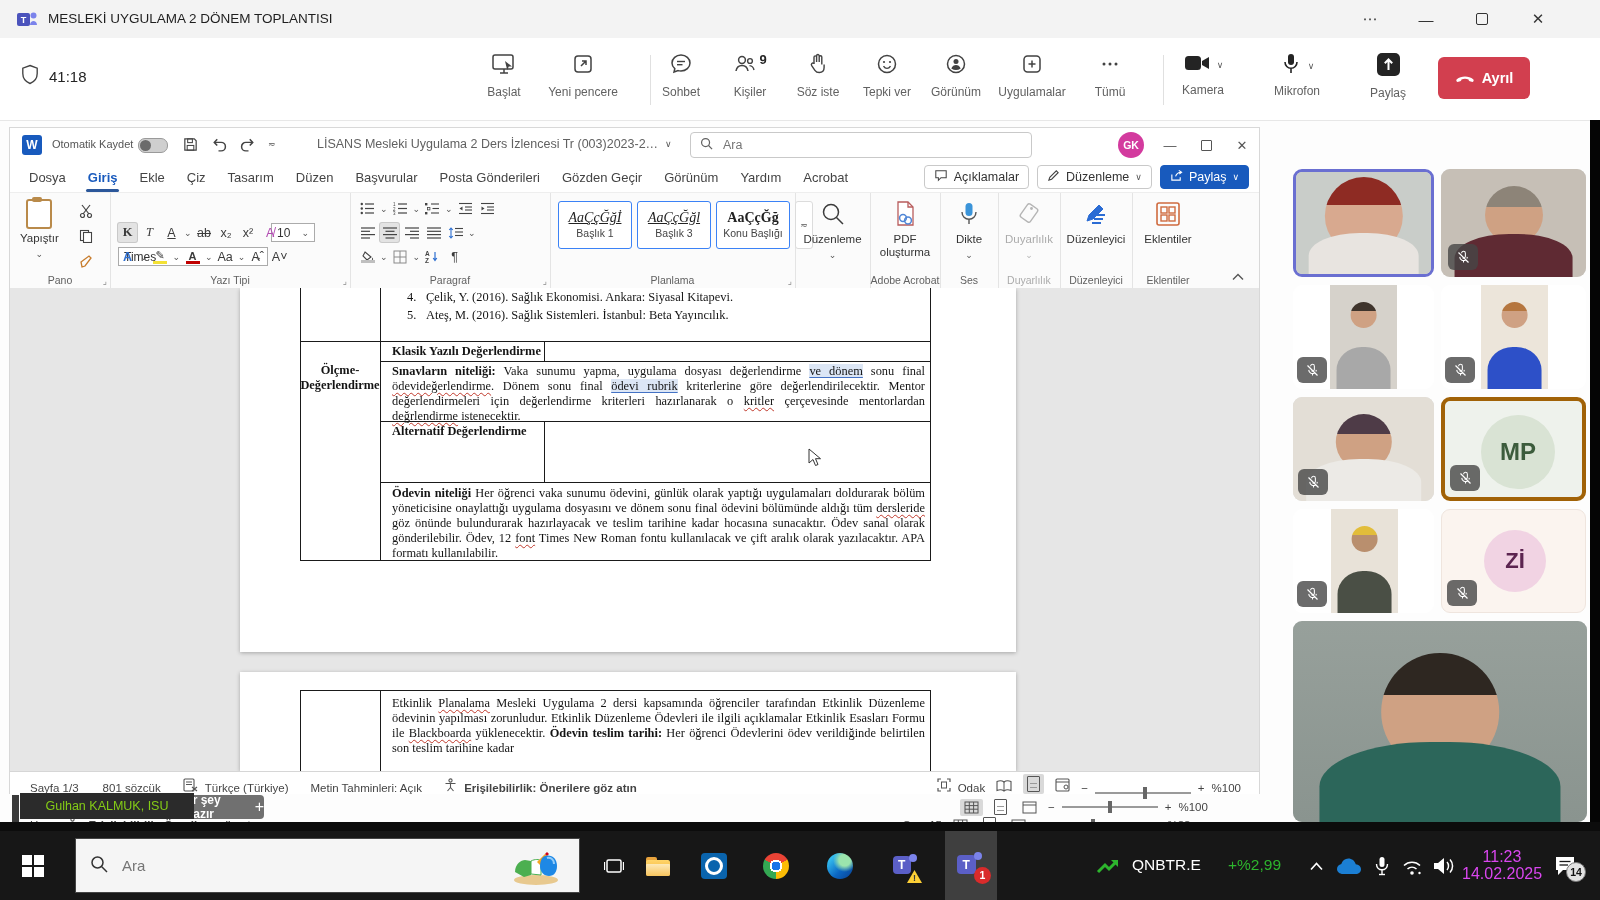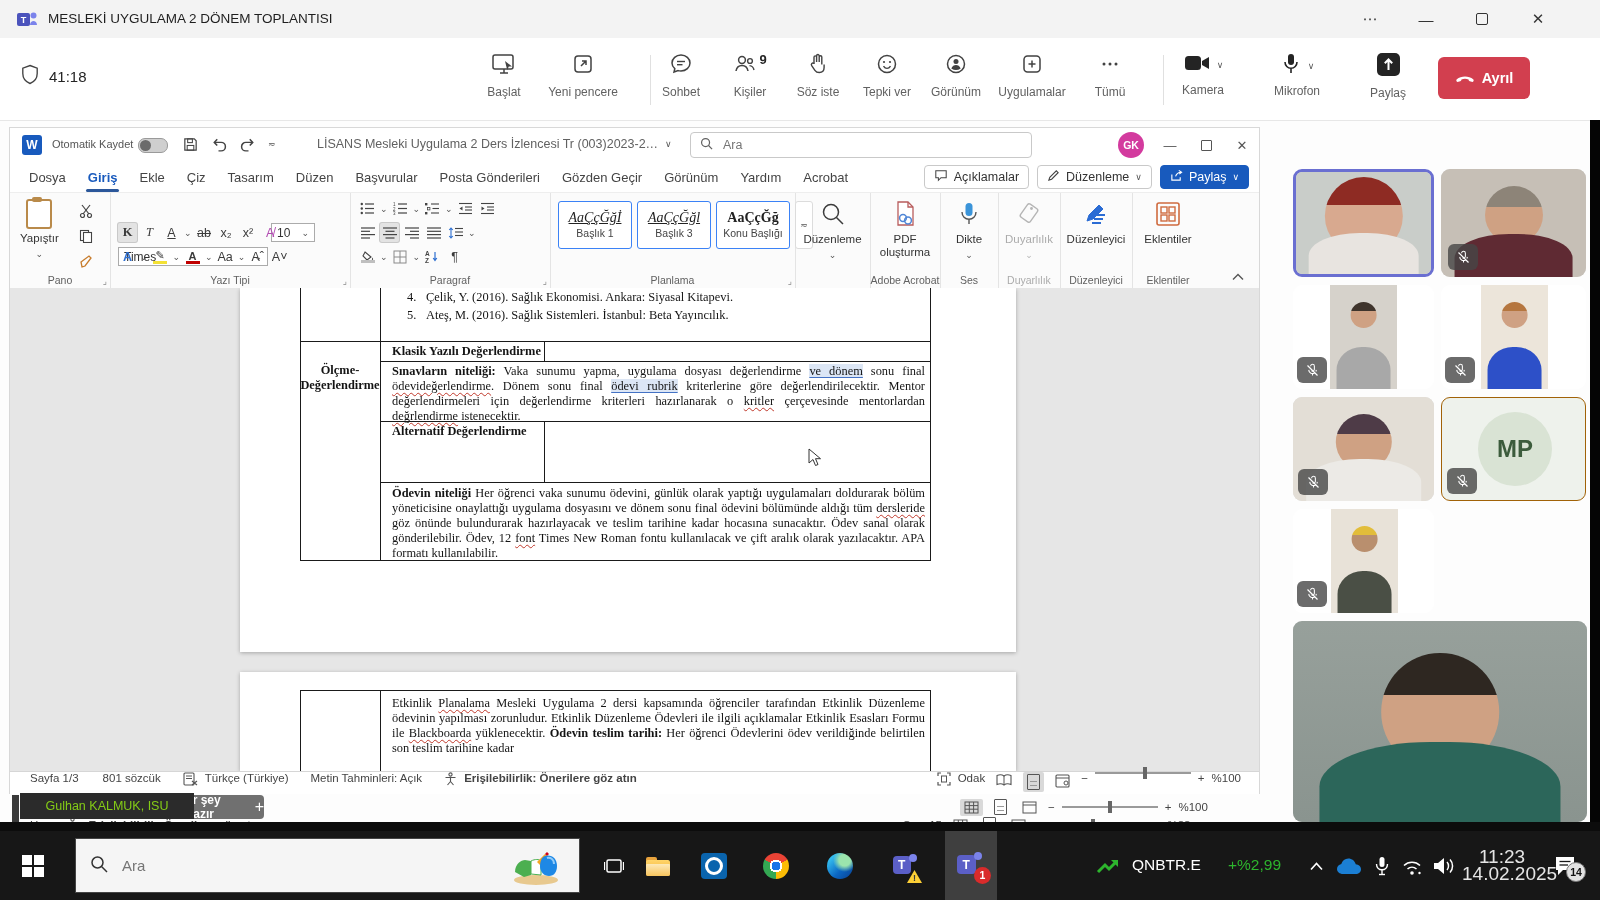--- a/index.html
+++ b/index.html
@@ -69,21 +69,21 @@
   .ser{font-family:"Liberation Serif",serif;font-size:12.4px;color:#141414;line-height:15px;}
   .b{font-weight:bold;}
   .sr{text-decoration:underline wavy #c0392b 1px;text-underline-offset:2px;}
   .sb{text-decoration:underline #4472c4 1px;text-underline-offset:2px;background:#dce6f5;}
   .hl{position:absolute;background:#1a1a1a;height:1px;}
   .vl{position:absolute;background:#1a1a1a;width:1px;}
   .jp{text-align:justify;position:absolute;}
 
   
   .w-status{left:0;top:643px;width:1249px;height:22px;background:#fff;border-top:1px solid #d6d6d6;font-size:11.5px;color:#444;}
-  .srow{position:absolute;top:0;height:22px;display:flex;align-items:flex-start;gap:7px;white-space:nowrap;}
+  .srow{position:absolute;top:0;height:22px;display:flex;align-items:flex-end;gap:7px;white-space:nowrap;}
   .track{display:inline-block;width:96px;height:2px;background:#9a9a9a;position:relative;}
   .thumb{position:absolute;top:-5px;width:4px;height:12px;background:#666;}
   .vw{padding:2px 4px;border-radius:2px;display:inline-flex;}
   .vw.on{background:#d9d9d9;}
   .micon{display:inline-block;width:11px;height:14px;border:1px solid #555;border-radius:1px;background:
          repeating-linear-gradient(transparent 0 3px,#999 3px 4px);background-size:7px 100%;background-position:2px 3px;background-repeat:no-repeat;}
 
   
   .pill-dark{left:20px;top:793px;width:174px;height:26px;background:#2b2b2b;border-radius:0;color:#84cc16;font-size:12.5px;display:flex;align-items:center;justify-content:center;z-index:6;}
   .pill-gray{left:56px;top:795px;width:208px;height:24px;background:#707070;border-radius:4px;color:#fff;font-size:12px;display:flex;align-items:center;z-index:5;}
@@ -100,21 +100,21 @@
   .micoff{position:absolute;width:30px;height:26px;border-radius:6px;background:rgba(70,70,70,.8);display:flex;align-items:center;justify-content:center;z-index:4;}
   .initials{display:flex;align-items:center;justify-content:center;border-radius:50%;font-weight:bold;}
 
   
   .taskbar{left:0;top:831px;width:1600px;height:69px;background:#171717;z-index:20;}
   .tk{display:flex;align-items:center;justify-content:center;}
   .tk-search{left:75px;top:7px;width:505px;height:55px;background:#f5f5f5;border:1px solid #444;display:flex;align-items:center;gap:12px;padding:0 14px;box-sizing:border-box;}
   .tk-search input{border:none;outline:none;background:transparent;font-size:15px;color:#222;width:300px;font-family:"Liberation Sans",sans-serif;}
   .tray-txt{color:#fff;font-size:15.5px;}
   .green{color:#2db52d;}
-  .clock{color:#e5e5e5;font-size:19px;line-height:17px;text-align:center;}
+  .clock{color:#d946ef;font-size:16px;line-height:17px;text-align:center;}
   .badge{position:absolute;border-radius:50%;display:flex;align-items:center;justify-content:center;font-weight:bold;}
   .gapband{left:0;top:822px;width:1600px;height:9px;background:#0c0c0c;z-index:15;}
   .black-edge{left:1590px;top:120px;width:10px;height:702px;background:#050505;}
 </style>
 </head>
 <body>
 
 <div class="screen">
 
   <div class="a t-titlebar">
@@ -862,35 +862,46 @@
     <div class="pv" style="--hair:#4e3b47;--skin:#cfa183;--shirt:#eceae6;background:#e3ded6;"></div>
     <span class="micoff" style="left:5px;bottom:6px;">
         <svg width="15" height="15" viewBox="0 0 24 24">
           <path d="M9 5a3 3 0 0 1 6 0v5a3 3 0 0 1-4.6 2.5" fill="none" stroke="#fff" stroke-width="1.7"></path>
           <path d="M6 11a6 6 0 0 0 9.7 4.7M18 11a6 6 0 0 1-.6 2.6" stroke="#fff" fill="none" stroke-width="1.7"></path>
           <line x1="12" y1="17" x2="12" y2="20" stroke="#fff" stroke-width="1.7"></line>
           <line x1="4" y1="4" x2="20" y2="20" stroke="#fff" stroke-width="1.9"></line>
         </svg>
       </span>
   </div>
-  <div class="a tile" style="left:1441px;top:397px;width:145px;height:104px;background:#eef2ec;border:1px solid #a16207;box-sizing:border-box;">
+  <div class="a tile" style="left:1441px;top:397px;width:145px;height:104px;background:#eef2ec;border:4px solid #a16207;box-sizing:border-box;">
     <span class="initials a" style="left:36px;top:14px;width:74px;height:74px;background:#d9e3d4;color:#3c5c3c;font-size:24px;">MP</span>
     <span class="micoff" style="left:5px;bottom:6px;">
         <svg width="15" height="15" viewBox="0 0 24 24">
           <path d="M9 5a3 3 0 0 1 6 0v5a3 3 0 0 1-4.6 2.5" fill="none" stroke="#fff" stroke-width="1.7"></path>
           <path d="M6 11a6 6 0 0 0 9.7 4.7M18 11a6 6 0 0 1-.6 2.6" stroke="#fff" fill="none" stroke-width="1.7"></path>
           <line x1="12" y1="17" x2="12" y2="20" stroke="#fff" stroke-width="1.7"></line>
           <line x1="4" y1="4" x2="20" y2="20" stroke="#fff" stroke-width="1.9"></line>
         </svg>
       </span>
   </div>
 
   <div class="a tile" style="left:1293px;top:509px;width:141px;height:104px;background:#fff;">
     <div class="pv" style="--hair:#e2bd3a;--skin:#b98f6e;--shirt:#4a4f45;background:#e8e2d8;position:absolute;left:38px;width:67px;height:104px;"></div>
     <span class="micoff" style="left:4px;bottom:6px;">
+        <svg width="15" height="15" viewBox="0 0 24 24">
+          <path d="M9 5a3 3 0 0 1 6 0v5a3 3 0 0 1-4.6 2.5" fill="none" stroke="#fff" stroke-width="1.7"></path>
+          <path d="M6 11a6 6 0 0 0 9.7 4.7M18 11a6 6 0 0 1-.6 2.6" stroke="#fff" fill="none" stroke-width="1.7"></path>
+          <line x1="12" y1="17" x2="12" y2="20" stroke="#fff" stroke-width="1.7"></line>
+          <line x1="4" y1="4" x2="20" y2="20" stroke="#fff" stroke-width="1.9"></line>
+        </svg>
+      </span>
+  </div>
+  <div class="a tile" style="left:1441px;top:509px;width:145px;height:104px;background:#fbf4ef;border:1px solid #efe5de;box-sizing:border-box;">
+    <span class="initials a" style="left:42px;top:20px;width:62px;height:62px;background:#f1d3e3;color:#5c2450;font-size:22px;">Zİ</span>
+    <span class="micoff" style="left:5px;bottom:6px;">
         <svg width="15" height="15" viewBox="0 0 24 24">
           <path d="M9 5a3 3 0 0 1 6 0v5a3 3 0 0 1-4.6 2.5" fill="none" stroke="#fff" stroke-width="1.7"></path>
           <path d="M6 11a6 6 0 0 0 9.7 4.7M18 11a6 6 0 0 1-.6 2.6" stroke="#fff" fill="none" stroke-width="1.7"></path>
           <line x1="12" y1="17" x2="12" y2="20" stroke="#fff" stroke-width="1.7"></line>
           <line x1="4" y1="4" x2="20" y2="20" stroke="#fff" stroke-width="1.9"></line>
         </svg>
       </span>
   </div>
 
   <div class="a tile" style="left:1293px;top:621px;width:294px;height:201px;">

